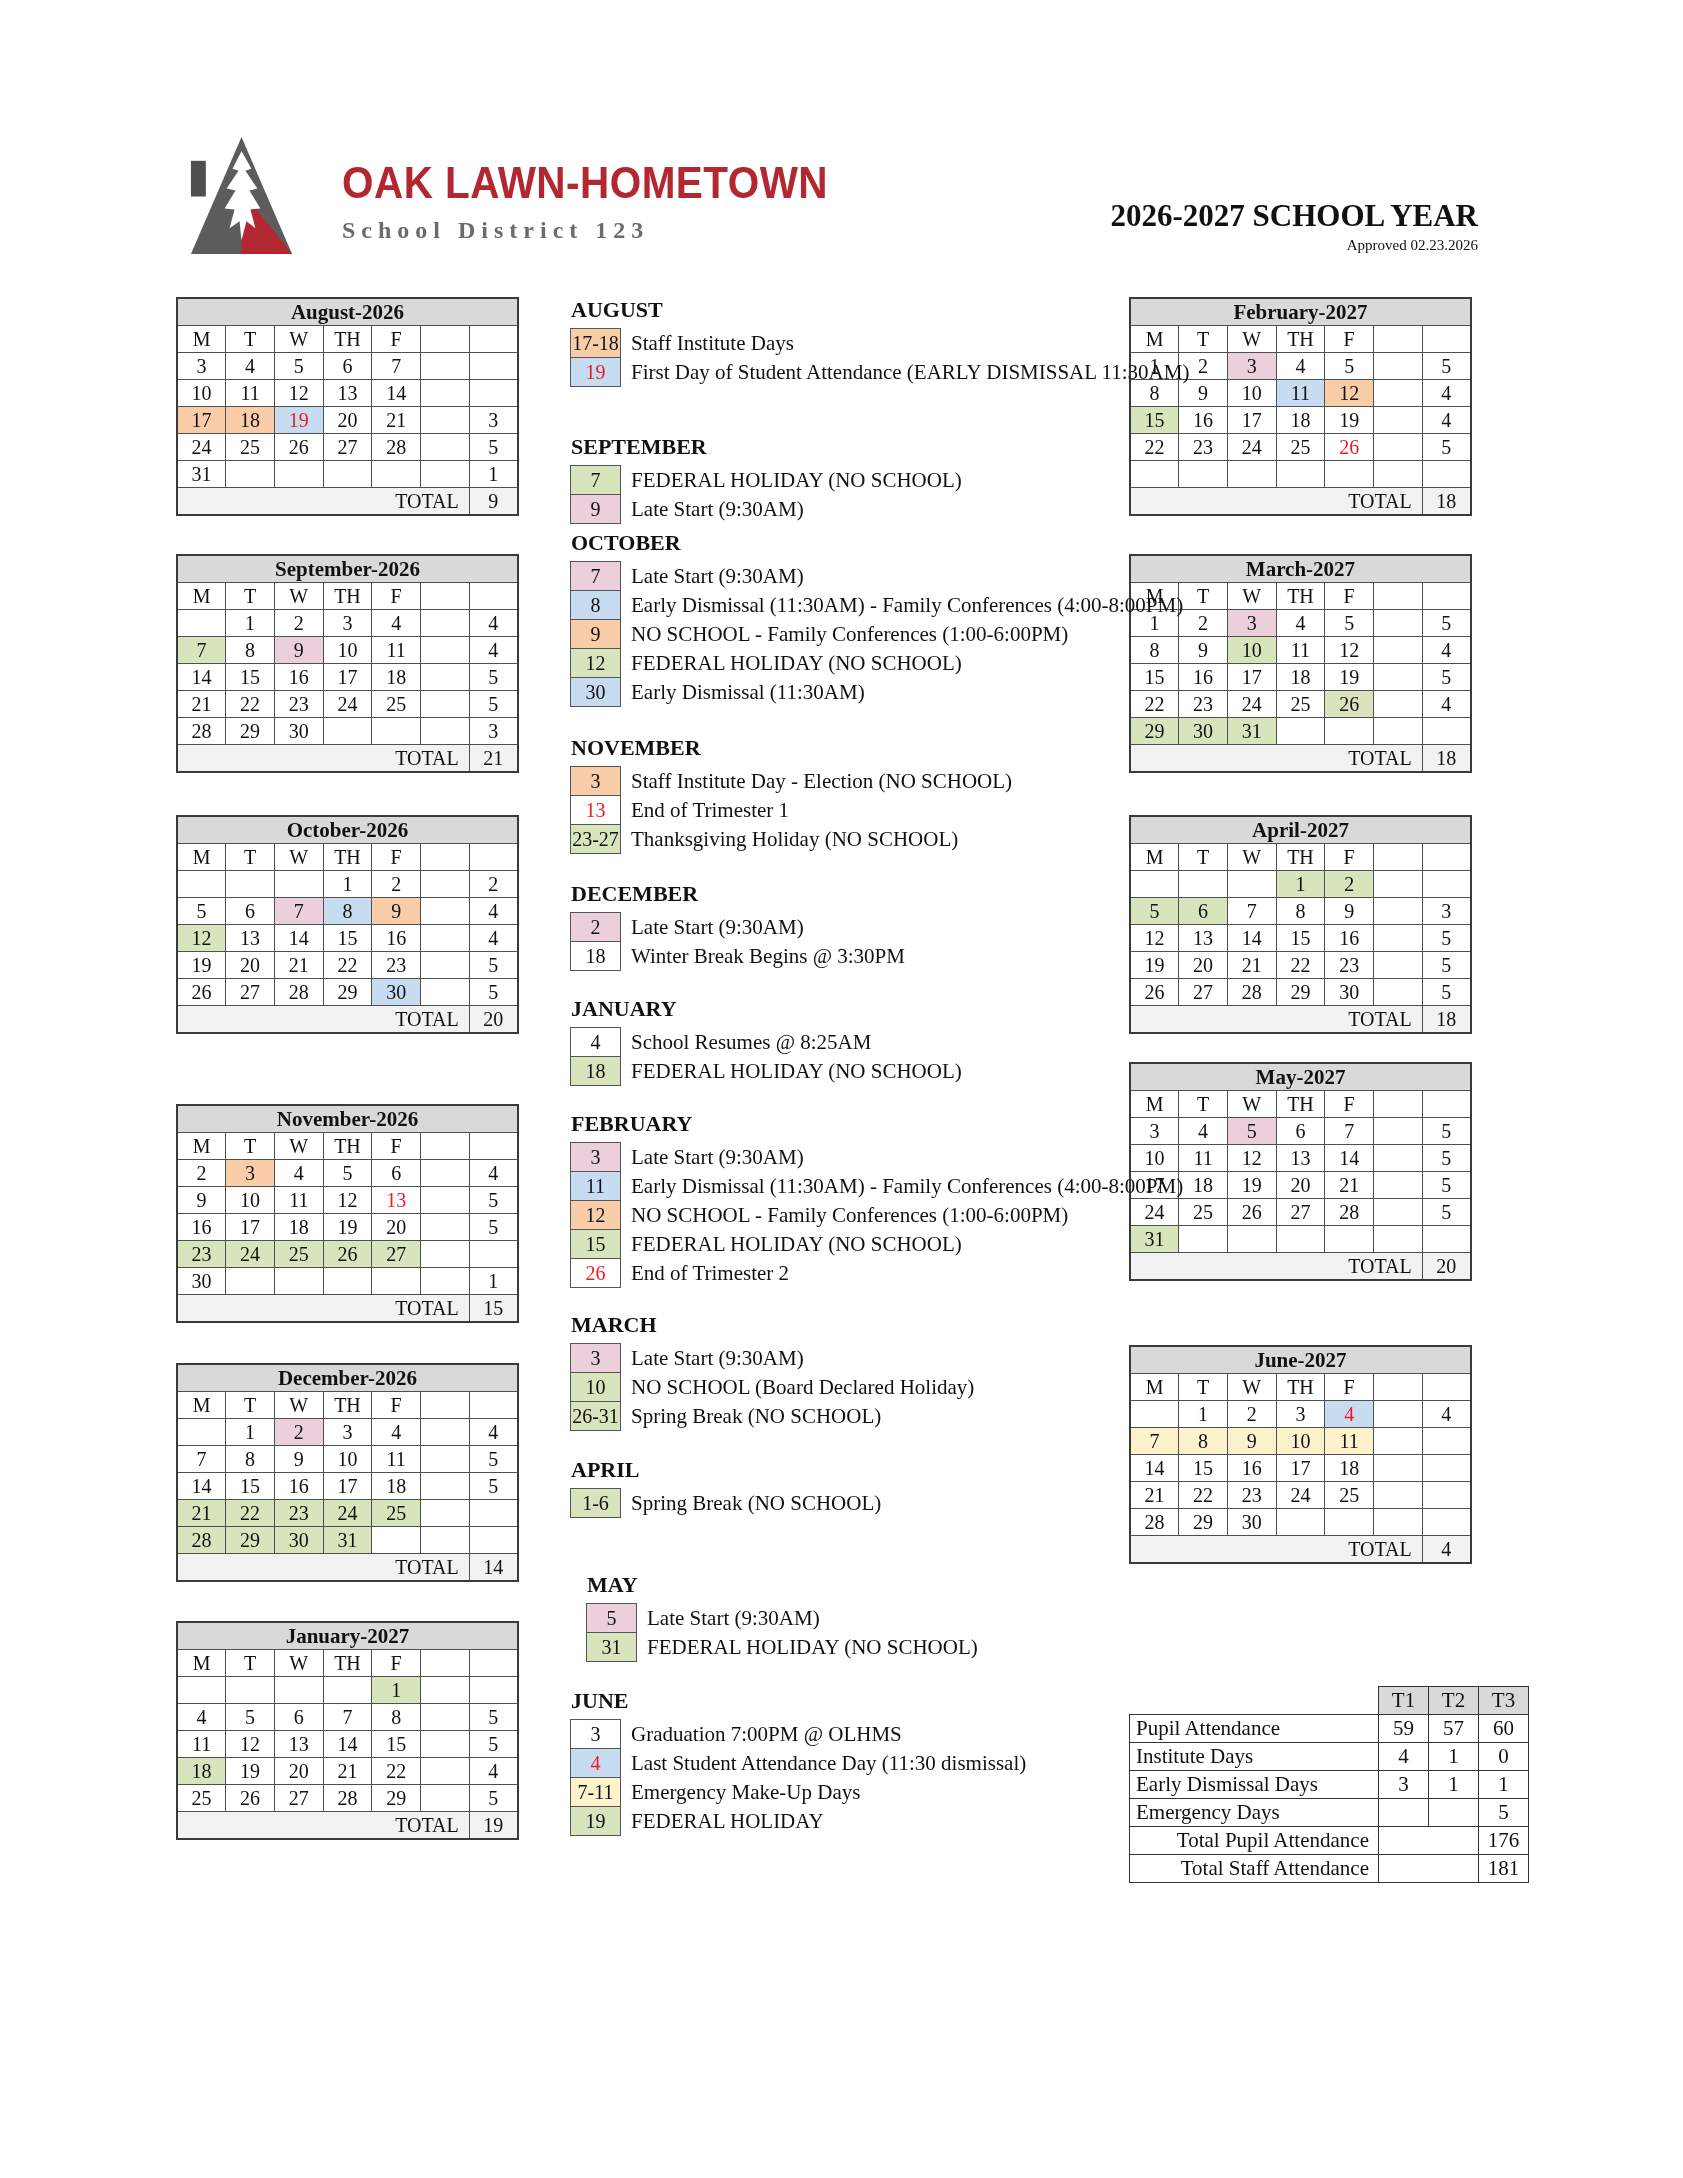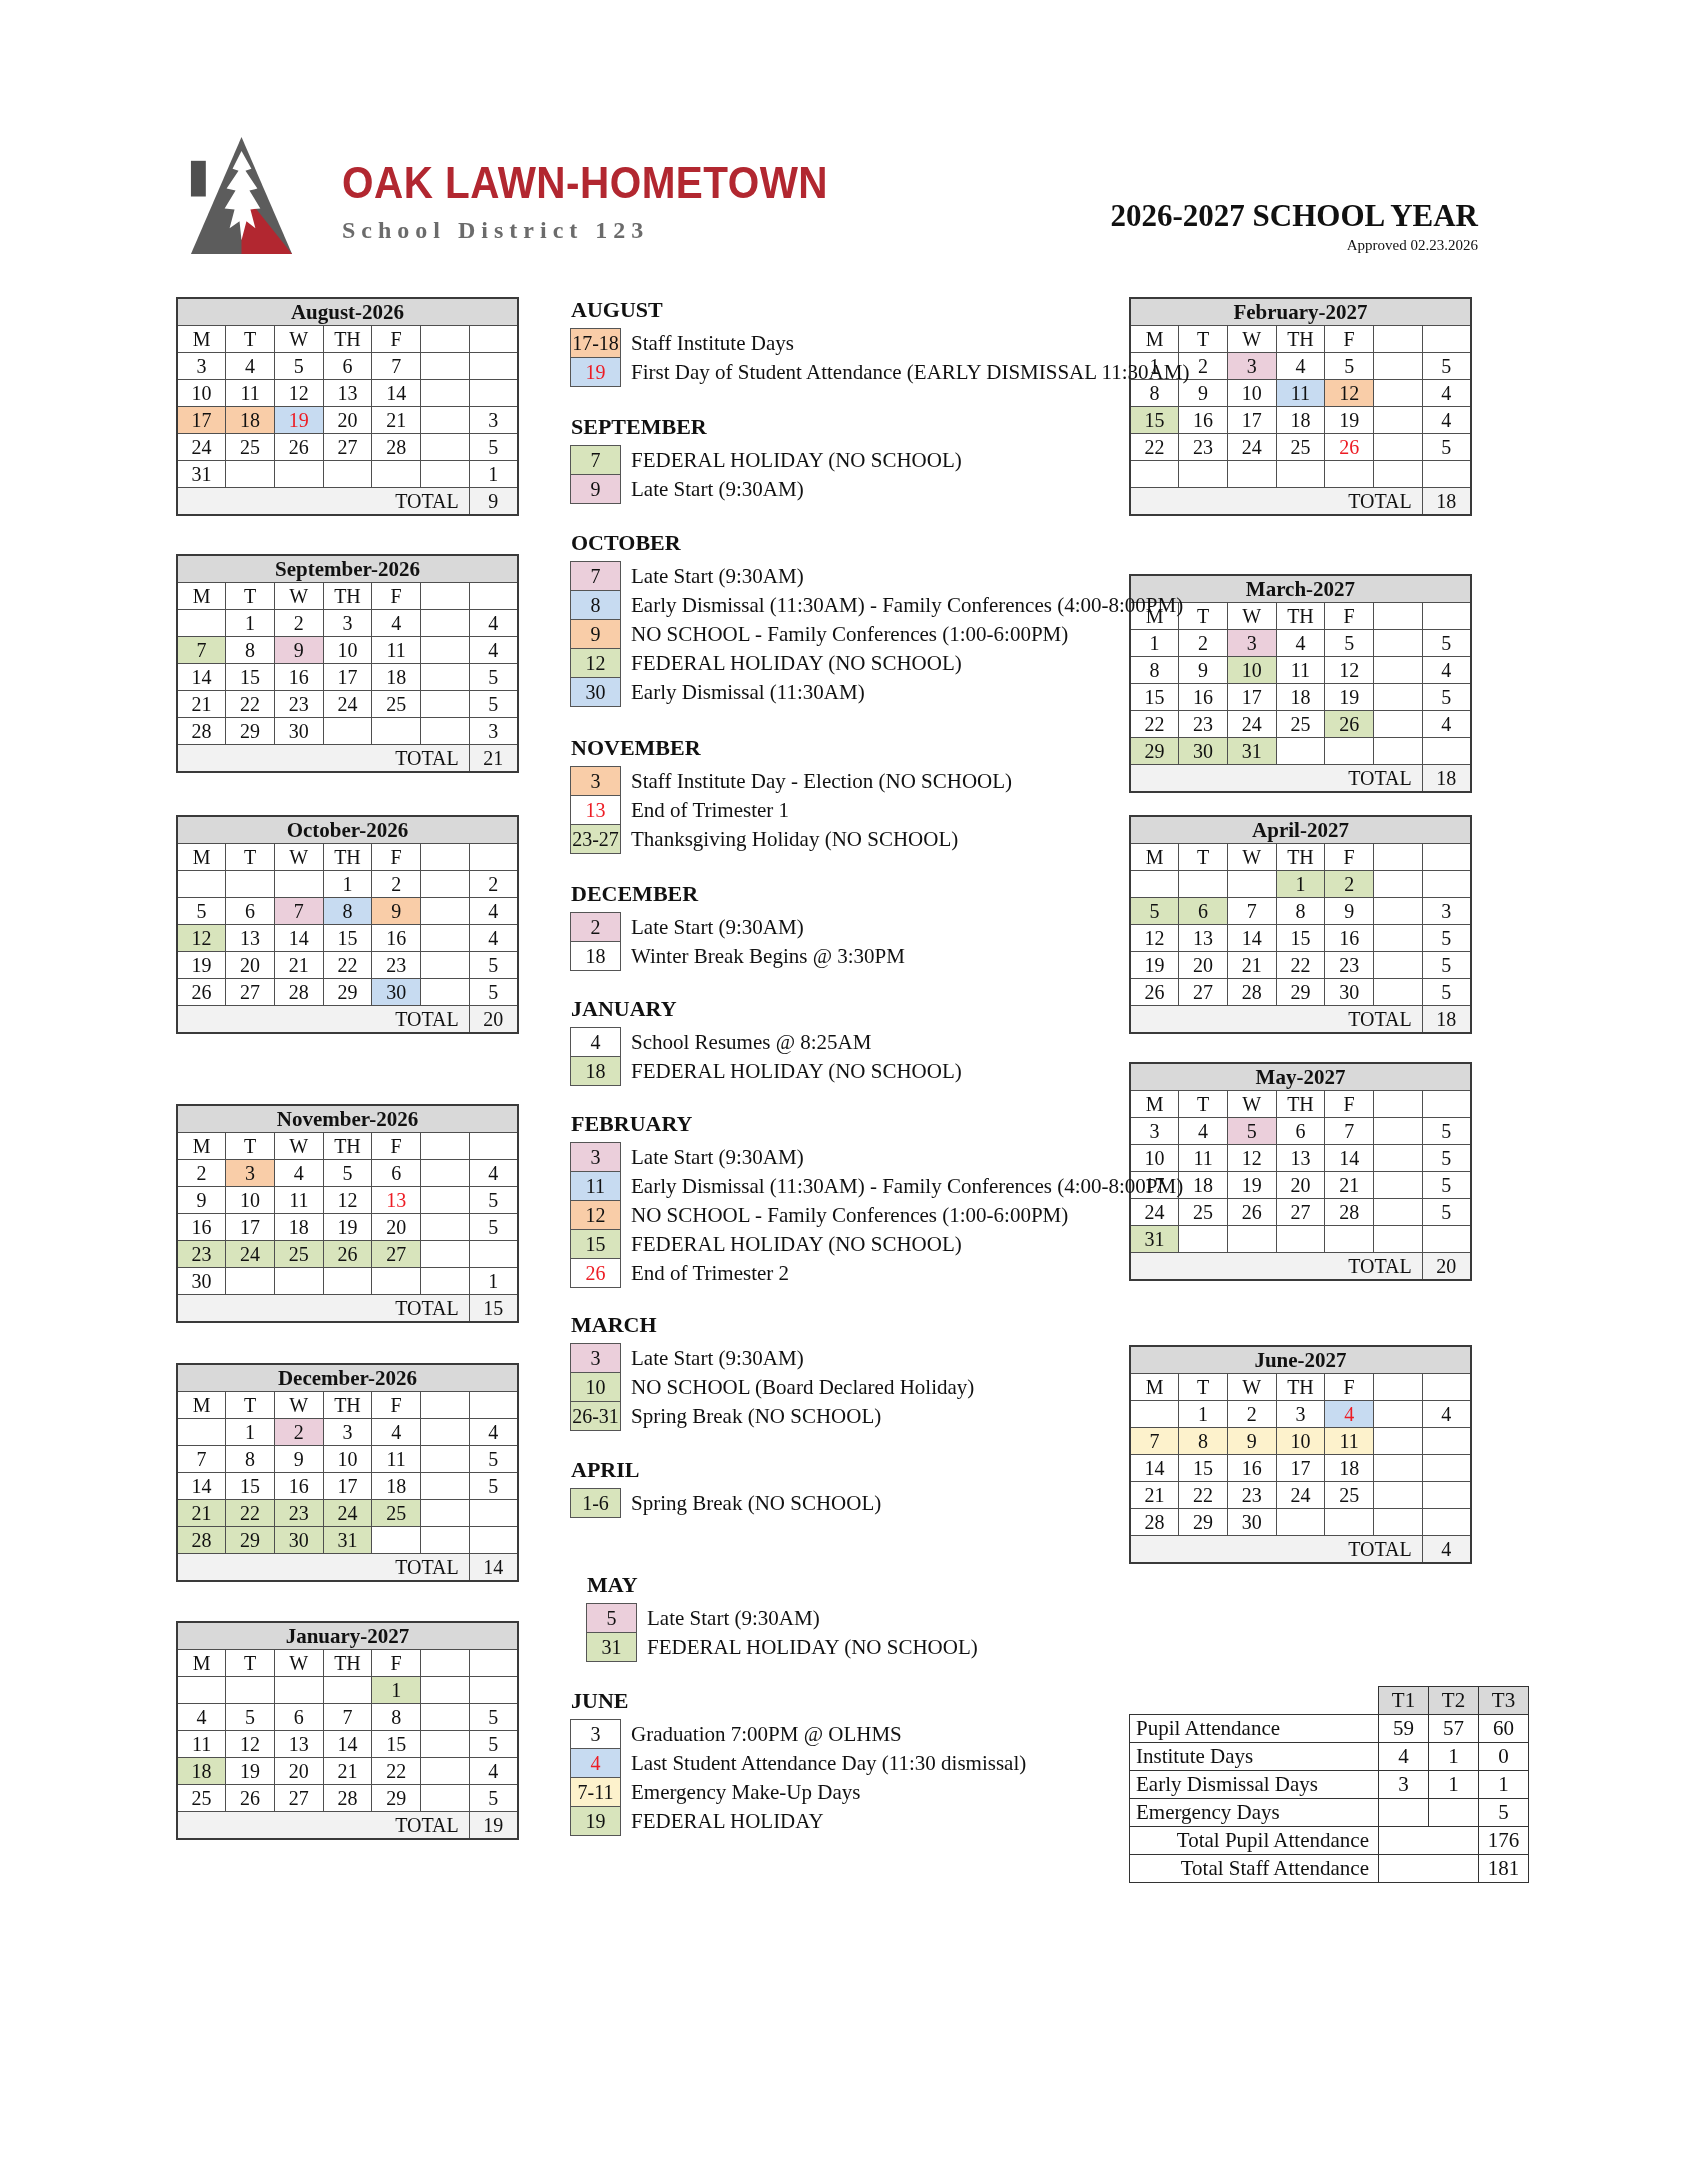--- a/index.html
+++ b/index.html
@@ -514,21 +514,21 @@
             <td></td>
             <td></td>
             <td></td>
           </tr>
           <tr class="cal-total">
             <td class="tlabel" colspan="6">TOTAL</td>
             <td>18</td>
           </tr>
         </tbody>
       </table>
-      <table class="cal" style="left: 1129px; top: 554px; margin-top: 20px;">
+      <table class="cal" style="left: 1129px; top: 554px;">
         <tbody>
           <tr class="cal-title">
             <th colspan="7">March-2027</th>
           </tr>
           <tr class="cal-days">
             <td>M</td>
             <td>T</td>
             <td>W</td>
             <td>TH</td>
             <td>F</td>
@@ -785,21 +785,21 @@
         <div class="evt-h">AUGUST</div>
         <div class="evt-row">
           <span class="evt-box" style="background: rgb(249, 205, 168);">17-18</span>
           <span class="evt-text">Staff Institute Days</span>
         </div>
         <div class="evt-row stack">
           <span class="evt-box" style="background: rgb(199, 219, 241); color: rgb(237, 28, 36);">19</span>
           <span class="evt-text">First Day of Student Attendance (EARLY DISMISSAL 11:30AM)</span>
         </div>
       </div>
-      <div class="evt" style="top: 414px;">
+      <div class="evt" style="top: 434px;">
         <div class="evt-h">SEPTEMBER</div>
         <div class="evt-row">
           <span class="evt-box" style="background: rgb(216, 228, 188);">7</span>
           <span class="evt-text">FEDERAL HOLIDAY (NO SCHOOL)</span>
         </div>
         <div class="evt-row stack">
           <span class="evt-box" style="background: rgb(235, 207, 219);">9</span>
           <span class="evt-text">Late Start (9:30AM)</span>
         </div>
       </div>

